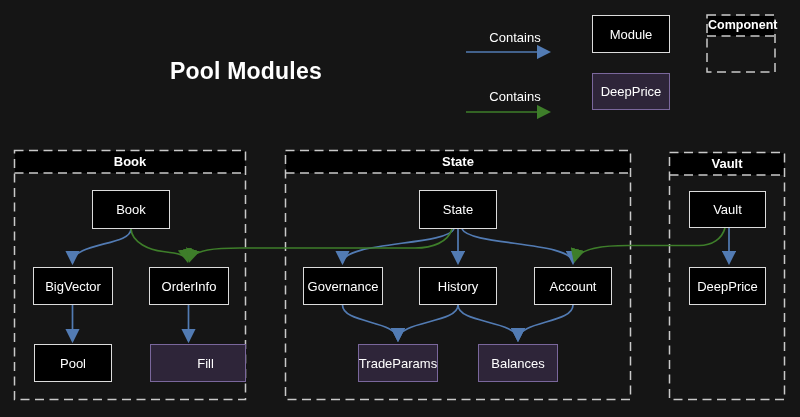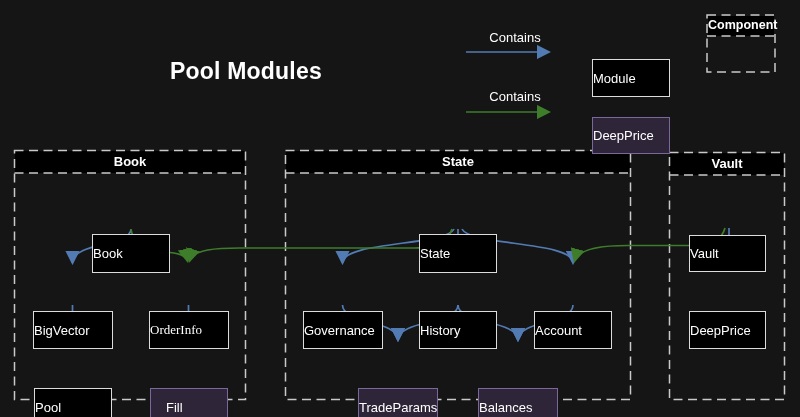--- a/index.html
+++ b/index.html
@@ -11,26 +11,25 @@
   }
   .abs { position:absolute; }
   .title {
     font-size:23px; font-weight:bold; color:var(--c-text,#fff);
     letter-spacing:0.2px;
   }
   .legend-label {
     font-size:13px; color:var(--c-text,#fff); text-align:center;
   }
   .node {
-    position:absolute; display:flex; align-items:center; justify-content:flex-start;
+    position:absolute; display:flex; align-items:center; justify-content:center;
     font-size:13px; color:var(--c-text,#fff); box-sizing:border-box;
     background:var(--c-node-fill,#000);
     border:1.6px solid var(--c-node-border,#dcdcdc);
     z-index:3;
-    margin-top:44px;
   }
   .node.primitive {
     background:var(--c-prim-fill,#2e2539);
     border-color:var(--c-prim-border,#7a679c);
   }
   .band-label {
     position:absolute; font-size:13px; font-weight:bold; color:var(--c-text,#fff);
     text-align:center; z-index:3; line-height:23px;
   }
   .comp-label {
@@ -124,27 +123,27 @@
       <path class="edge-processes" marker-end="url(#arrow-green)" d="M466,112 L549,112"></path>
     </g>
   </svg>
 
   <div class="node" style="left:92px;  top:190px; width:78px; height:39px;">
       <span>Book</span>
     </div>
   <div class="node" style="left:33px;  top:267px; width:80px; height:38px;">
       <span>BigVector</span>
     </div>
-  <div class="node" style="left:149px; top:267px; width:80px; height:38px;font-family:Liberation Serif, serif;">
+  <div class="node" style="left:149px; top:267px; width:80px; height:38px;">
       <span>OrderInfo</span>
     </div>
   <div class="node" style="left:34px;  top:344px; width:78px; height:38px;">
       <span>Pool</span>
     </div>
-  <div class="node primitive" style="left:150px; top:344px; width:78px; height:38px;padding-left:15px;">
+  <div class="node primitive" style="left:150px; top:344px; width:96px; height:38px;padding-left:15px;">
       <span>Fill</span>
     </div>
 
   <div class="node" style="left:419px; top:190px; width:78px; height:39px;">
       <span>State</span>
     </div>
   <div class="node" style="left:303px; top:267px; width:80px; height:38px;">
       <span>Governance</span>
     </div>
   <div class="node" style="left:419px; top:267px; width:78px; height:38px;">

